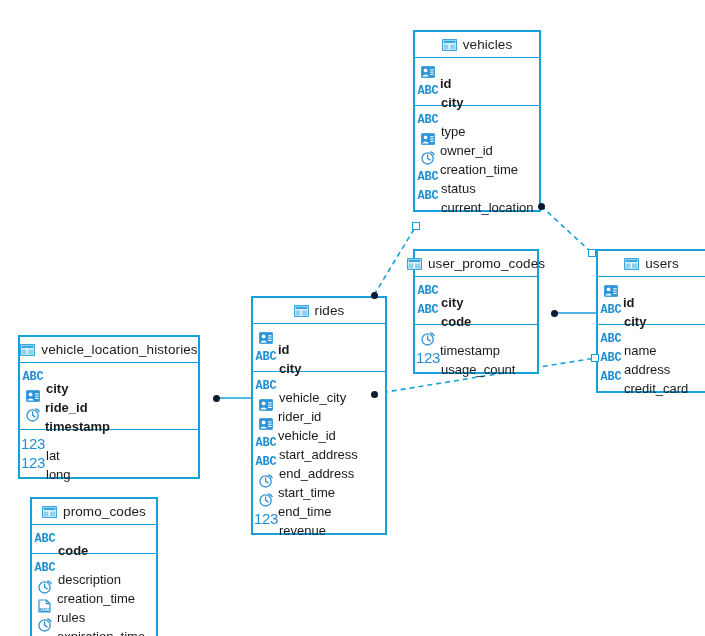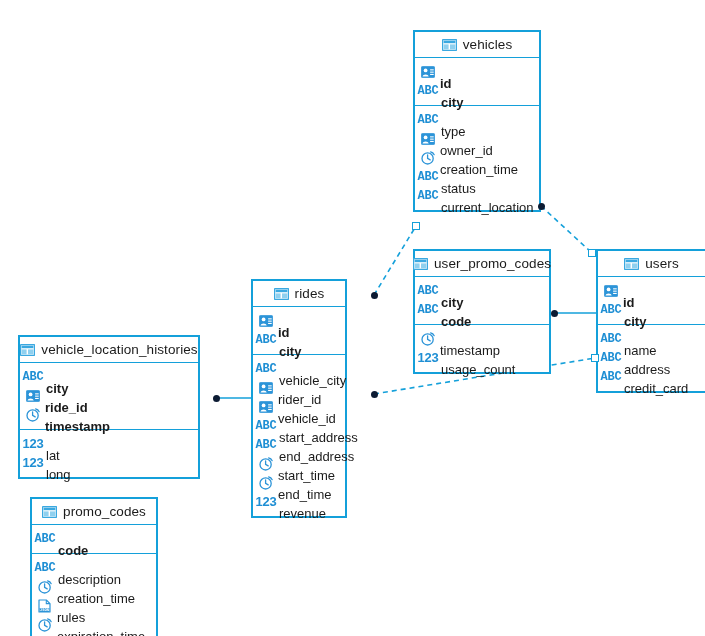--- a/index.html
+++ b/index.html
@@ -74,22 +74,22 @@
     font-family: Liberation Mono, monospace;
     font-size: 12px;
     font-weight: bold;
     color: #1f8fd4;
     letter-spacing: -0.2px;
     line-height: 1;
     width: 16px;
   }
   .icon-123 {
     font-family: "Liberation Sans", sans-serif;
-    font-size: 13px;
-    font-weight: bold;
+    font-size: 15px;
+    font-weight: normal;
     color: #1f8fd4;
     letter-spacing: -0.3px;
     line-height: 1;
     width: 16px;
   }
   
   #wires {
     position: absolute;
     left: 0; top: 0;
     width: 705px;
@@ -189,21 +189,21 @@
           <div class="col-row">
             <span class="icon icon-abc">ABC</span>
             <span class="col-name">status</span>
           </div>
           <div class="col-row">
             <span class="icon icon-abc">ABC</span>
             <span class="col-name">current_location</span>
           </div>
         </div>
       </div>
-      <div class="er-table" style="left: 413px; top: 249px; width: 138px;">
+      <div class="er-table" style="left: 413px; top: 249px; width: 126px;">
         <div class="tbl-header">
           <span class="icon">
             <svg width="15" height="12" viewBox="0 0 15 12">
               <rect x="0.5" y="0.5" width="14" height="11" rx="1" fill="#ffffff" stroke="#3aa8e0" stroke-width="1.4"></rect>
               <rect x="1.6" y="1.6" width="11.8" height="2.6" fill="#3aa8e0"></rect>
               <rect x="1.6" y="5.4" width="5" height="5" fill="#8fd0ef"></rect>
               <rect x="8.0" y="5.4" width="5.4" height="5" fill="#8fd0ef"></rect>
             </svg>
           </span>
           <span class="tbl-title">user_promo_codes</span>
@@ -274,21 +274,21 @@
           <div class="col-row">
             <span class="icon icon-abc">ABC</span>
             <span class="col-name">address</span>
           </div>
           <div class="col-row">
             <span class="icon icon-abc">ABC</span>
             <span class="col-name">credit_card</span>
           </div>
         </div>
       </div>
-      <div class="er-table" style="left: 251px; top: 279px; width: 96px;">
+      <div class="er-table" style="left: 251px; top: 296px; width: 136px;">
         <div class="tbl-header">
           <span class="icon">
             <svg width="15" height="12" viewBox="0 0 15 12">
               <rect x="0.5" y="0.5" width="14" height="11" rx="1" fill="#ffffff" stroke="#3aa8e0" stroke-width="1.4"></rect>
               <rect x="1.6" y="1.6" width="11.8" height="2.6" fill="#3aa8e0"></rect>
               <rect x="1.6" y="5.4" width="5" height="5" fill="#8fd0ef"></rect>
               <rect x="8.0" y="5.4" width="5.4" height="5" fill="#8fd0ef"></rect>
             </svg>
           </span>
           <span class="tbl-title">rides</span>

